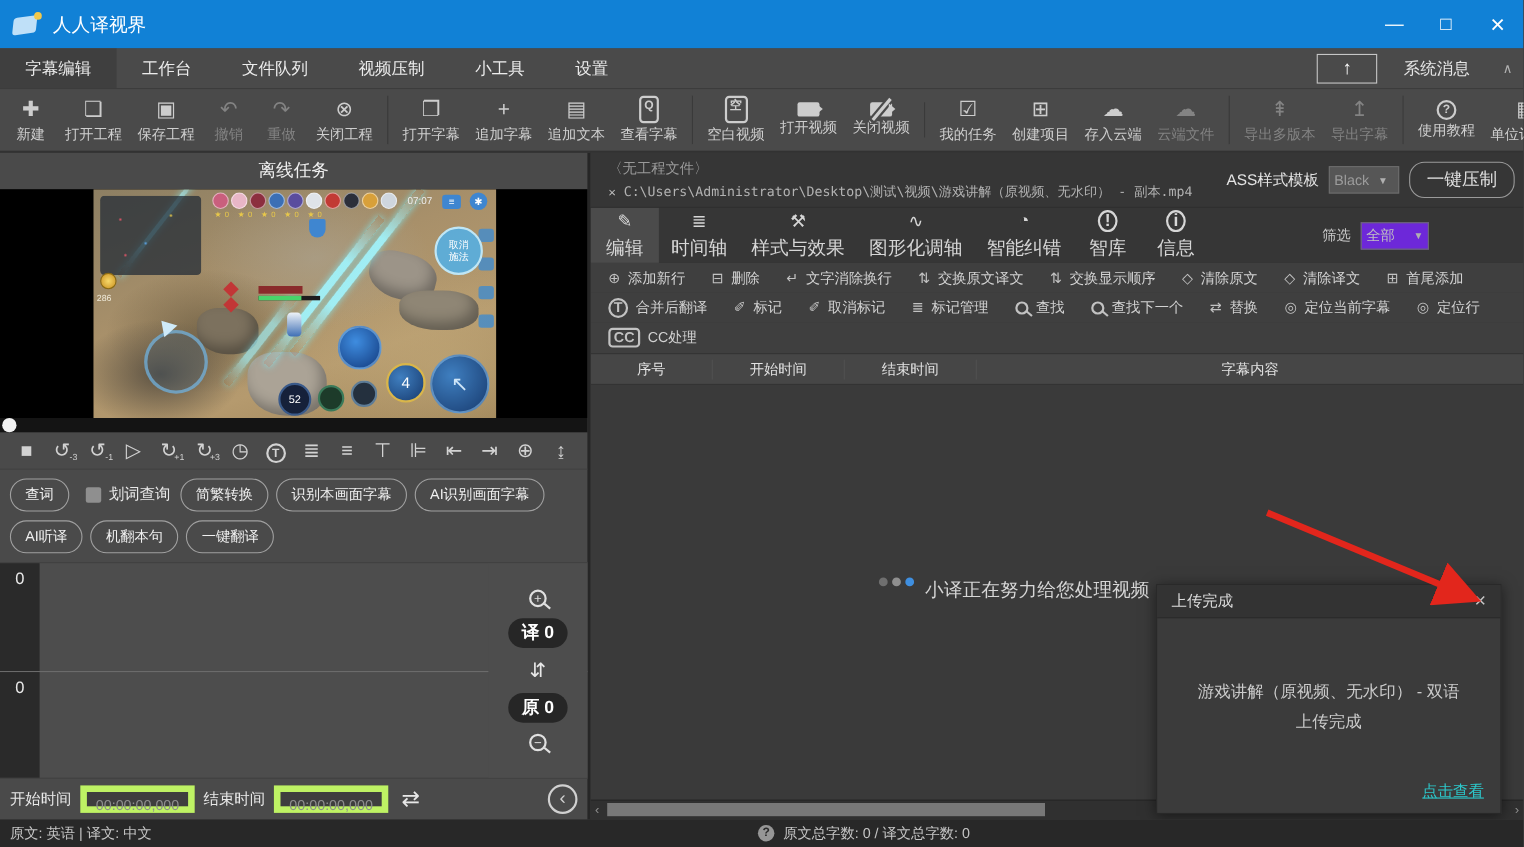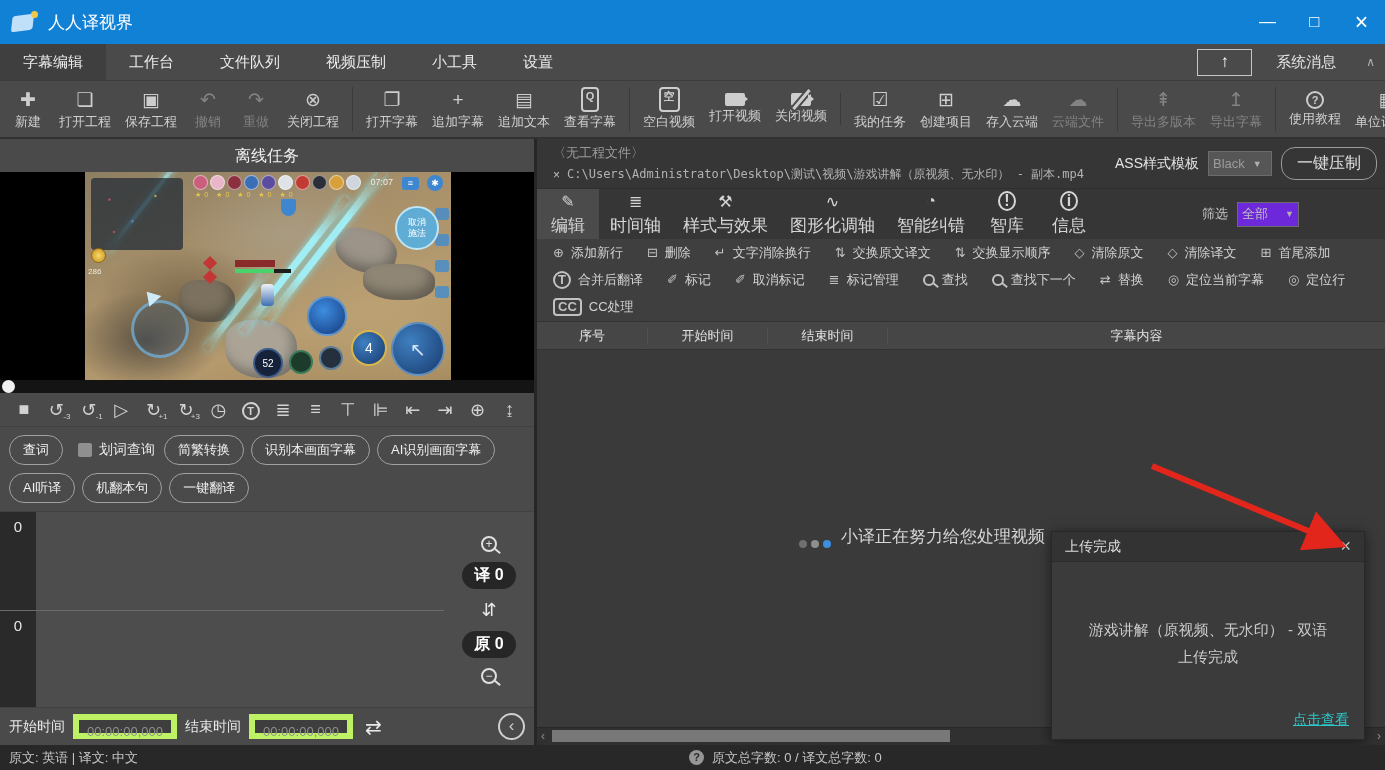--- a/index.html
+++ b/index.html
@@ -187,21 +187,21 @@
             font-size:13px; background:#3f3f3f; }
   .actrow.cc { height:28px; }
   .act-item { display:flex; align-items:center; gap:7px; white-space:nowrap; }
   .act-ic { font-size:13px; color:#c2c2c2; display:inline-flex; align-items:center; }
   .thead { height:29px; background:#464646; display:flex; align-items:center; color:#e2e2e2; font-size:13px;
            border-top:1px solid #333; border-bottom:1px solid #333; }
   .thead span { display:block; text-align:center; }
   .thead span + span { border-left:1px solid #525252; }
   .th1 { width:110px; } .th2 { width:120px; } .th3 { width:120px; } .th4 { flex:1; }
   .tbody { flex:1; position:relative; background:#3a3a3a; }
-  .loading { position:absolute; left:262px; top:386px; display:flex; align-items:flex-end; gap:4px; z-index:5; }
+  .loading { position:absolute; left:262px; top:386px; display:flex; align-items:flex-start; gap:4px; z-index:5; }
   .dot { width:8px; height:8px; border-radius:50%; }
   .d1 { background:#6f6f6f; } .d2 { background:#8f8f8f; } .d3 { background:#3f8fe0; margin-right:6px; }
   .loading-txt { font-size:17px; color:#d6d6d6; white-space:nowrap; }
   .hscroll { position:absolute; left:0; right:0; top:588px; height:18px; background:#303030;
              border-top:1px solid #272727; z-index:10; }
   .hthumb { position:absolute; left:15px; width:398px; top:2px; bottom:3px; background:#787878; }
   .hs-l { position:absolute; left:4px; top:1px; color:#8f8f8f; font-size:12px; }
   .hs-r { position:absolute; right:4px; top:1px; color:#8f8f8f; font-size:12px; }
 
   

